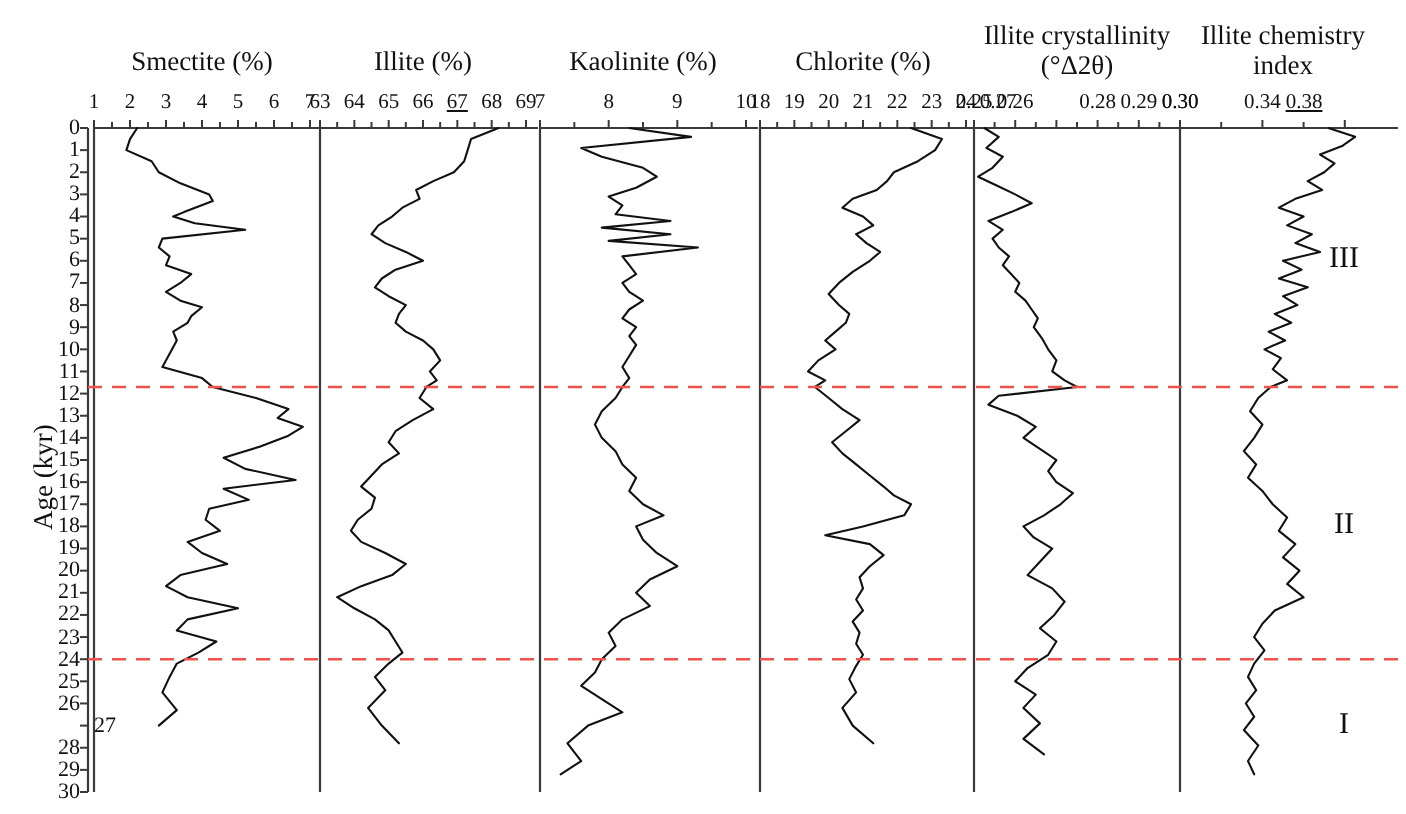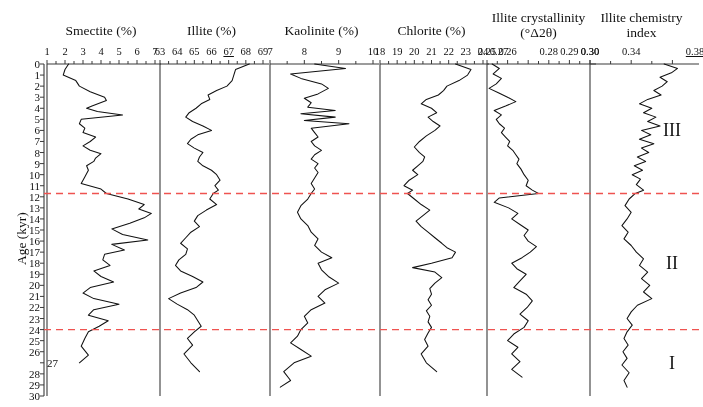--- a/index.html
+++ b/index.html
@@ -12,21 +12,21 @@
   .ttl.two{line-height:15px;}
 
   .tick-lbl{position:absolute;font-size:10.5px;color:#111;white-space:nowrap;
             transform:translateX(-50%);}
   .ytick-lbl{position:absolute;font-size:11px;color:#111;white-space:nowrap;
              transform:translateY(-50%);text-align:right;}
 
   .ylabel{position:absolute;font-size:13.5px;color:#111;white-space:nowrap;
           transform-origin:0 0;transform:rotate(-90deg);}
 
-  .zone{position:absolute;font-size:18px;color:#111;white-space:nowrap;
+  .zone{position:absolute;font-size:15px;color:#111;white-space:nowrap;
         transform:translate(-50%,-50%);}
 
   svg{position:absolute;left:0;top:0;overflow:visible;}
   .axisline{stroke:#3a3a3a;stroke-width:1.1;}
   .tickmark{stroke:#3a3a3a;stroke-width:1;}
   .curve{fill:none;stroke:#111;stroke-width:1.05;
          stroke-linejoin:round;stroke-linecap:round;}
   .bnd{stroke:#ef5350;stroke-width:1.3;stroke-dasharray:7 5;}
 </style>
 </head>
@@ -214,19 +214,19 @@
     <div class="tick-lbl" style="left:487px;top:46px;">0.25</div>
     <div class="tick-lbl" style="left:507.6px;top:46px;">0.26</div>
     <div class="tick-lbl" style="left:499px;top:46px;">0.27</div>
     <div class="tick-lbl" style="left:548.8000000000001px;top:46px;text-align:right;">0.28</div>
     <div class="tick-lbl" style="left:569.4px;top:46px;">0.29</div>
     <div class="tick-lbl" style="left:590px;top:46px;">0.30</div>
     <div class="ttl two" style="left:468.5px;top:10px;width:140px;">Illite crystallinity</div>
     <div class="ttl two" style="left:468.5px;top:25px;width:140px;">(°Δ2θ)</div>
     <div class="tick-lbl" style="left:590px;top:46px;">0.30</div>
     <div class="tick-lbl" style="left:631.2px;top:46px;">0.34</div>
-    <div class="tick-lbl" style="left:695px;top:46px;text-decoration:underline;">0.38</div>
+    <div class="tick-lbl" style="left:652px;top:46px;text-decoration:underline;">0.38</div>
     <div class="ttl two" style="left:571.5px;top:10px;width:140px;">Illite chemistry</div>
     <div class="ttl two" style="left:571.5px;top:25px;width:140px;">index</div>
     <div class="zone" style="left:672px;top:130.4px;">III</div>
     <div class="zone" style="left:672px;top:263.2px;">II</div>
     <div class="zone" style="left:672px;top:362.8px;">I</div>
   </div>
 
 </body></html>

